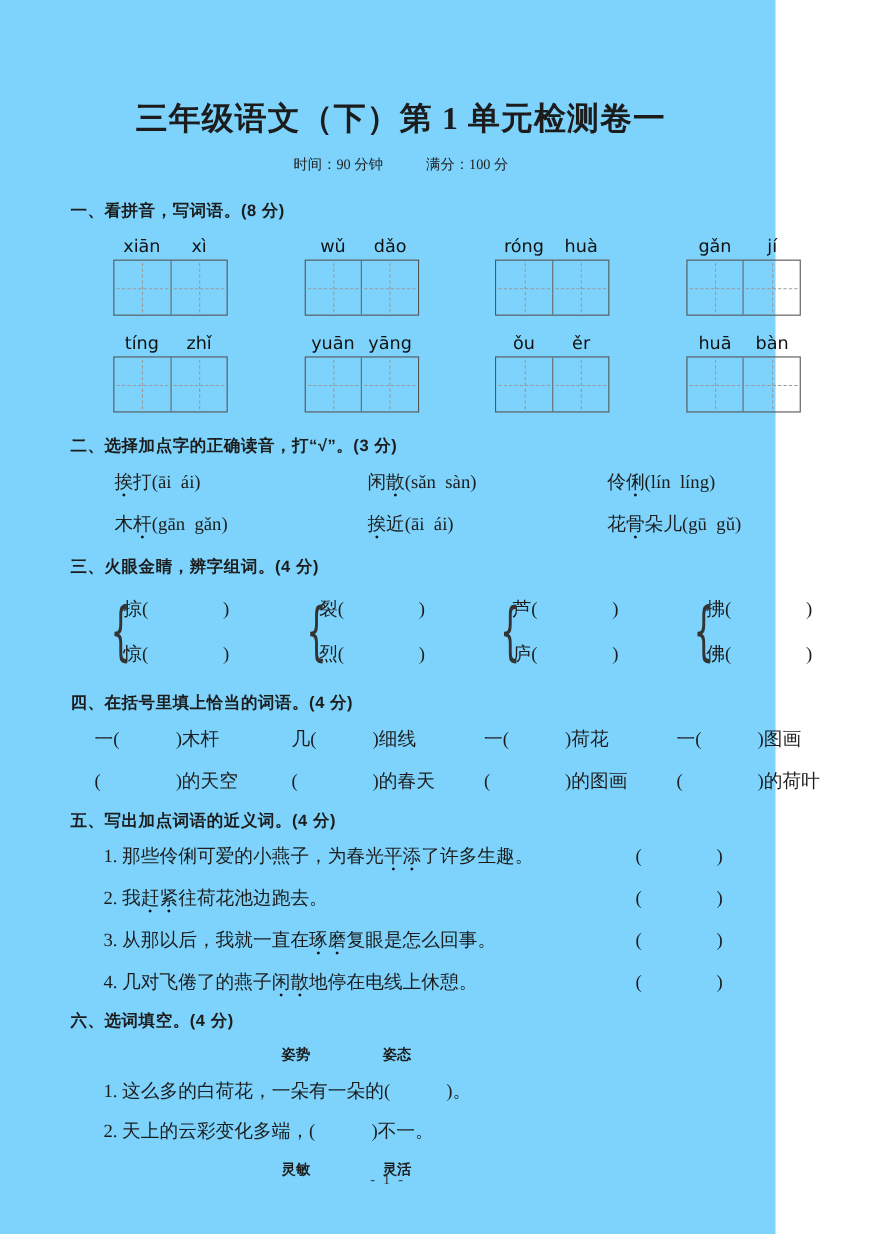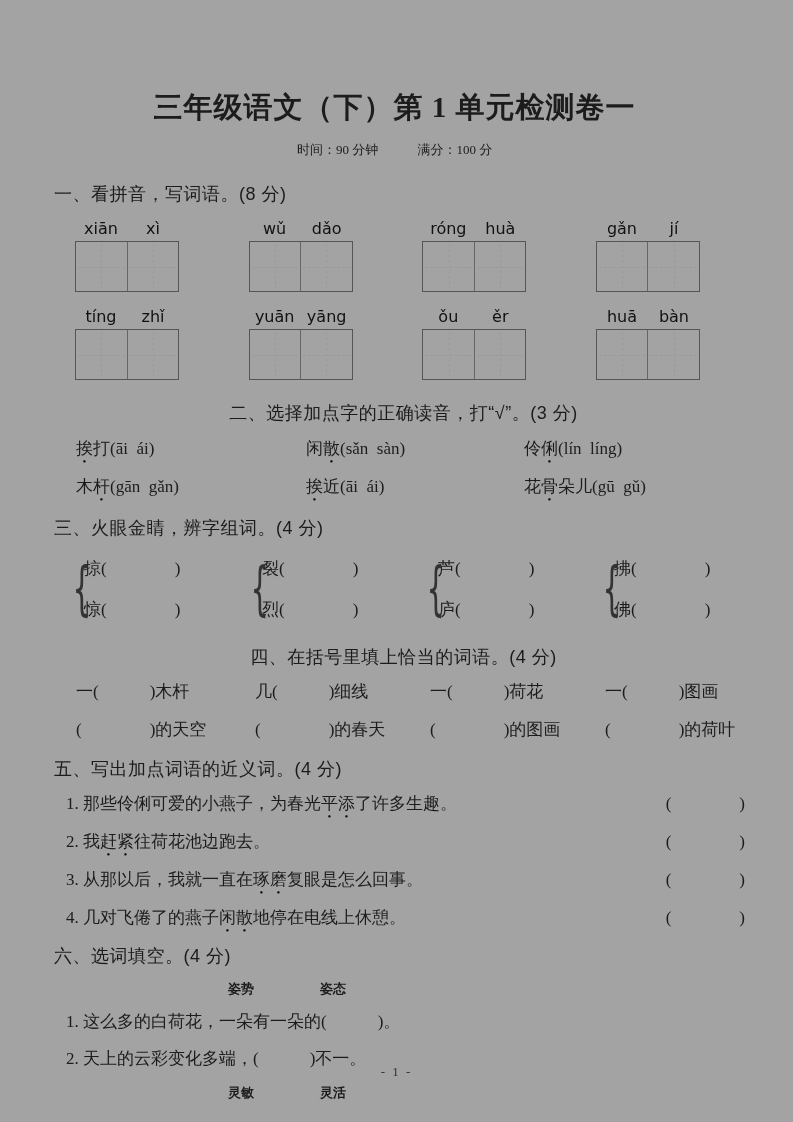--- a/index.html
+++ b/index.html
@@ -3,42 +3,41 @@
 <meta charset="utf-8">
 <style>
   * { margin:0; padding:0; box-sizing:border-box; }
   html,body { background:#ffffff; }
   body {
     width:793px; height:1122px;
     font-family:"Liberation Serif", serif;
     color:#1c1c1c;
     overflow:hidden;
   }
-  .page { position:relative; width:793px; height:1122px; background:#a3a3a3; }
+  .page { position:relative; width:705px; height:1122px; background:#7dd3fc;padding-left:28px; }
   .content { padding:88px 40px 0 36px; }
 
   
   .title {
     text-align:center;
     font-size:29px; font-weight:700;
     letter-spacing:1px;
   }
   .meta {
     margin-top:13px;
     text-align:center;
     font-size:13px;
   }
   .meta span { margin:0 18px; }
 
   
   .h {
     font-family:"Liberation Sans", sans-serif;
-    font-weight:400; font-size:18px;
+    font-weight:700; font-size:15px;
     letter-spacing:0.5px;
-    margin-left:18px;
   }
   .h1 { margin-top:23px; }
 
   
   .py-grid {
     margin-left:39px; width:625px;
     display:flex; justify-content:space-between;
   }
   .py-grid.r1 { margin-top:13px; }
   .py-grid.r2 { margin-top:15px; }
@@ -75,42 +74,42 @@
     transform:translateX(-50%);
     font-size:11px; line-height:1; color:#111;
   }
 
   
   .s2-grid {
     margin-left:40px; margin-top:12px;
     display:grid; grid-template-columns:230px 218px auto;
     row-gap:15px;
   }
-  .h2m { margin-top:21px;text-align:center; }
+  .h2m { margin-top:21px; }
 
   
   .h3m { margin-top:18px; }
   .s3-grid {
     margin-left:32px; margin-top:8px;
     display:grid; grid-template-columns:178px 176px 176px auto;
   }
   .s3-group { display:flex; align-items:center; }
   .brace {
     font-family:"DejaVu Sans", sans-serif;
     font-size:58px; font-weight:400; color:#333;
     transform:scaleX(0.5);
     display:inline-block; width:18px; margin-right:-2px;
     line-height:1;
   }
   .s3-pair .t-line { line-height:41px; }
 
   
-  .h4m { margin-top:15px;text-align:center; }
+  .h4m { margin-top:15px; }
   .s4-grid {
-    margin-left:40px; margin-top:11px;
+    margin-left:22px; margin-top:11px;
     display:grid; grid-template-columns:179px 175px 175px auto;
     row-gap:15px;
   }
 
   
   .h5m { margin-top:16px; }
   .s5-list { margin-top:11px; }
   .s5-line {
     display:flex; justify-content:space-between; align-items:center;
     margin-left:30px; padding-right:8px;

